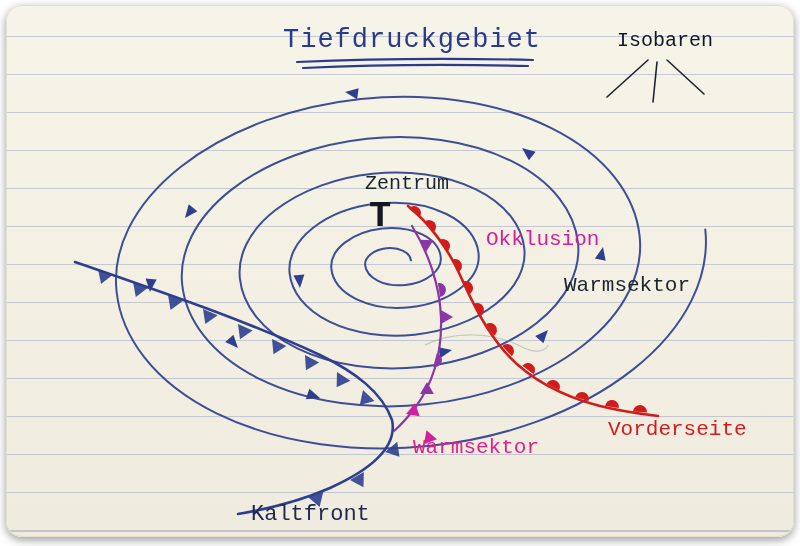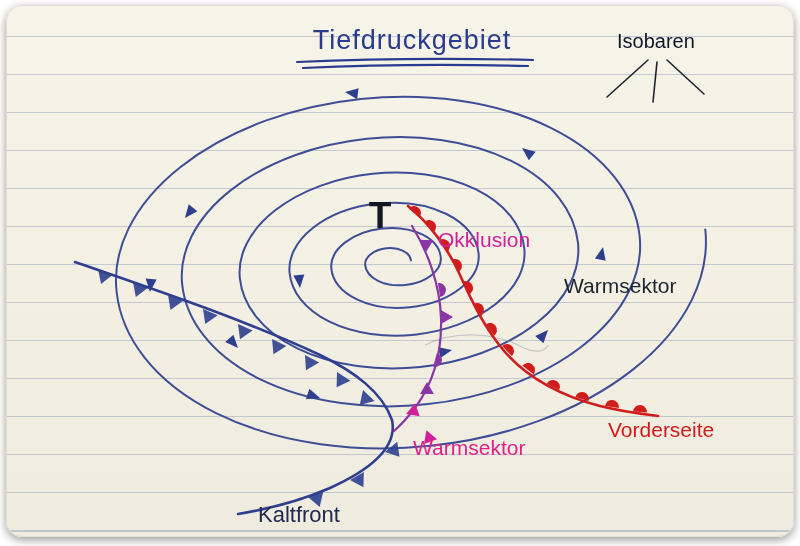--- a/index.html
+++ b/index.html
@@ -1,38 +1,38 @@
 <!DOCTYPE html>
 <html><head>
 <meta charset="utf-8">
 <style>
   html,body{margin:0;padding:0;background:#ffffff;}
   #stage{position:relative;width:800px;height:546px;overflow:hidden;background:#ffffff;
-         font-family:Liberation Sans, sans-serif;}
+         font-family:Liberation Mono, monospace;}
   #card{position:absolute;left:6px;top:5px;right:6px;bottom:9px;border-radius:16px;
         background-image:
           repeating-linear-gradient(to bottom,
             rgba(0,0,0,0) 0px, rgba(0,0,0,0) 31px,
             rgba(148,160,190,0.50) 31px, rgba(148,160,190,0.50) 32.5px,
             rgba(0,0,0,0) 32.5px, rgba(0,0,0,0) 38px),
           linear-gradient(180deg,#f6f3e8 0%,#f3f0e3 55%,#efecdf 100%);
         box-shadow:0 3px 10px rgba(0,0,0,0.40), 0 0 0 1px #e2dfd2 inset;}
   svg{position:absolute;left:0;top:0;}
   .lbl{position:absolute;white-space:nowrap;line-height:1.1;}
   .title{left:412px;top:26px;transform:translateX(-50%);font-size:27px;letter-spacing:1px;
          color:#2a3a8c;}
   .isobaren{left:617px;top:30px;font-size:20px;color:#0f172a;}
   .zentrum{left:407px;top:173px;transform:translateX(-50%);font-size:20px;color:#1c2430;}
   .tsym{left:380px;top:196px;transform:translateX(-50%);font-size:37px;font-weight:bold;color:#121722;}
   .rueckseite{left:128px;top:231px;font-size:22px;color:#20294f;}
-  .okklusion{left:438px;top:228px;font-size:21px;color:#cf219c;}
+  .okklusion{left:438px;top:228px;font-size:21px;color:#cf219c;padding-left:48px;}
   .warmsektor-r{left:564px;top:274px;font-size:21px;color:#1c2430;}
   .warmsektor-b{left:413px;top:436px;font-size:21px;color:#e0218a;}
   .vorderseite{left:608px;top:418px;font-size:21px;color:#d11c1c;text-align:center;}
-  .kaltfront{left:251px;top:503px;font-size:22px;color:#20294f;margin-left:7px;}
+  .kaltfront{left:251px;top:503px;font-size:22px;color:#20294f;}
 </style>
 </head>
 <body>
 
 <div id="stage">
   <div id="card"></div>
 
   <svg width="800" height="546" viewBox="0 0 800 546">
 
     <g fill="none" stroke="#2e3f8f" stroke-width="2" stroke-linecap="round" opacity="0.92" transform="rotate(-6 395 262)">
@@ -125,19 +125,20 @@
       </g>
       <g fill="#cf219c">
         <path d="M0,0 L14,0 L7,12 Z" transform="translate(406,414) rotate(310)"></path>
         <path d="M0,0 L14,0 L7,12 Z" transform="translate(424,444) rotate(280)"></path>
       </g>
     </g>
   </svg>
 
   <div class="lbl title">Tiefdruckgebiet</div>
   <div class="lbl isobaren">Isobaren</div>
+  <div class="lbl zentrum">Zentrum</div>
   <div class="lbl tsym">T</div>
   <div class="lbl okklusion">Okklusion</div>
   <div class="lbl warmsektor-r">Warmsektor</div>
   <div class="lbl warmsektor-b">Warmsektor</div>
   <div class="lbl vorderseite">Vorderseite</div>
   <div class="lbl kaltfront">Kaltfront</div>
 </div>
 
 </body></html>

